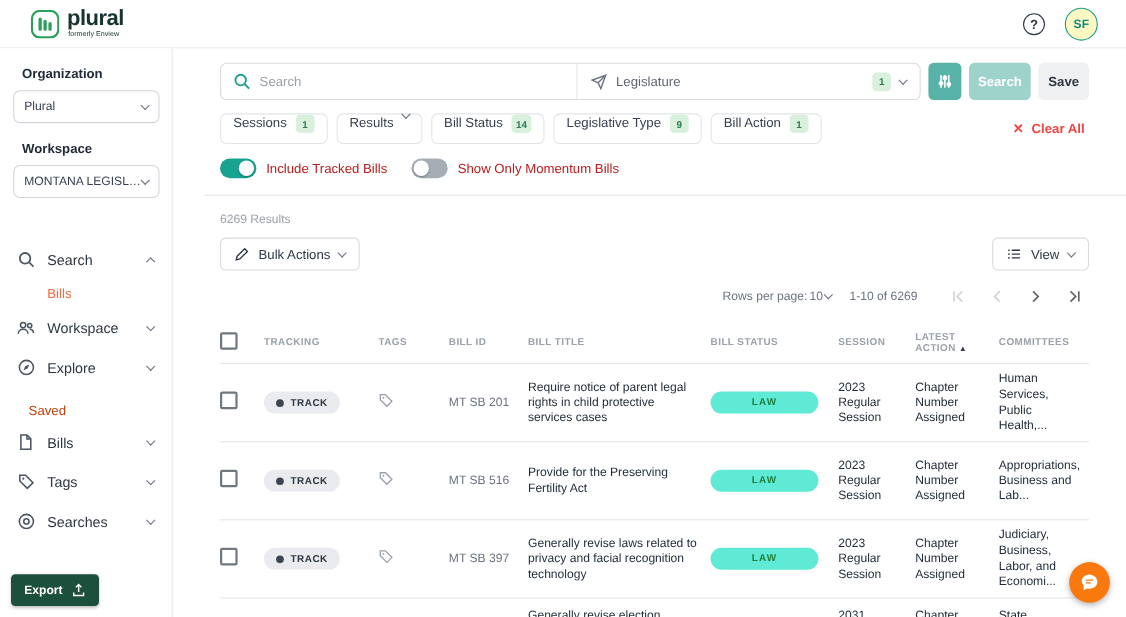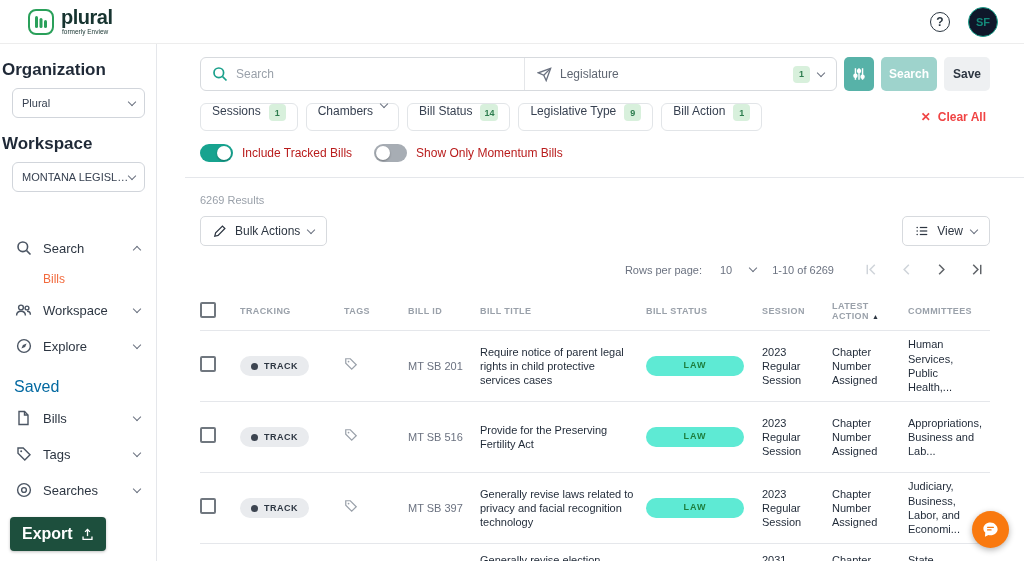--- a/index.html
+++ b/index.html
@@ -13,47 +13,47 @@
   .brand { display:flex; align-items:center; gap:7px; }
   .brand-text { line-height:1; }
   .brand-name { font-size:20px; font-weight:bold; color:#173430; letter-spacing:-0.5px; }
   .brand-tag { font-size:6.5px; color:#173430; margin-top:2px; margin-left:1px; }
   .topbar-right { display:flex; align-items:center; gap:18px; }
   .help-circle { width:20px; height:20px; border:1.6px solid #2b3742; border-radius:50%;
                  display:flex; align-items:center; justify-content:center; font-size:12px;
                  font-weight:bold; color:#2b3742; cursor:pointer; }
   .avatar { width:30px; height:30px; border:1.6px solid #1aa08b; border-radius:50%;
             display:flex; align-items:center; justify-content:center; color:#14897a;
-            font-size:11px; font-weight:bold; background:#0f172a; cursor:pointer; }
+            font-size:11px; font-weight:bold; background:#fef9c3; cursor:pointer; }
 
   
   .layout { display:flex; height:517px; }
   .sidebar { position:relative; width:157px; flex:0 0 157px; border-right:1px solid #e5e7eb;
              padding-top:16px; background:#fff; }
   .main { flex:1; padding:13px 34px 0 43px; overflow:hidden; }
 
   
-  .sb-heading { font-size:17px; font-weight:bold; color:#1f2937; padding:0 2px; margin-bottom:8px; }
+  .sb-heading { font-size:12px; font-weight:bold; color:#1f2937; padding:0 20px; margin-bottom:8px; }
   .select { width:133px; margin:0 12px 16px 12px; height:30px; border:1px solid #d1d5db;
             border-radius:6px; background:#fff; display:flex; align-items:center;
             justify-content:space-between; padding:0 9px; font-size:11px; color:#374151;
             cursor:pointer; font-family:inherit; white-space:nowrap; overflow:hidden; }
   .select span.val { overflow:hidden; text-overflow:ellipsis; }
   .chev { width:6px; height:6px; border-right:1.5px solid #6b7280; border-bottom:1.5px solid #6b7280;
           display:inline-block; transform:rotate(45deg); flex:0 0 auto; margin-top:-3px; }
   .chev.up { transform:rotate(-135deg); margin-top:3px; }
   .nav-item { display:flex; align-items:center; gap:11px; height:36px; padding-left:15px;
               font-size:13px; color:#2d3642; cursor:pointer; }
   .nav-item .chev { margin-left:auto; margin-right:16px; }
   .nicon { width:17px; height:17px; display:flex; align-items:center; justify-content:center; }
   .nav-sub { padding-left:43px; height:26px; display:flex; align-items:center; font-size:12px;
              color:#f26a3d; cursor:pointer; }
-  .sb-sub-heading { font-size:16px; color:#0369a1; padding:0 14px; margin:14px 0 4px 0; }
+  .sb-sub-heading { font-size:12px; color:#c2410c; padding:0 14px; margin:14px 0 4px 12px; }
   .export-btn { position:absolute; left:10px; bottom:10px; background:#1d4f3d; color:#fff;
-                border:none; border-radius:4px; font-size:16px; font-weight:bold;
+                border:none; border-radius:4px; font-size:11px; font-weight:bold;
                 padding:8px 12px; display:flex; align-items:center; gap:8px; cursor:pointer;
                 font-family:inherit; box-shadow:0 1px 3px rgba(0,0,0,.25); }
 
   
   .search-row { display:flex; align-items:center; gap:7px; }
   .search-box { flex:1; height:34px; border:1px solid #d7dade; border-radius:6px;
                 display:flex; align-items:center; padding-left:11px; background:#fff; }
   .search-box .mag { display:flex; margin-right:8px; }
   .search-input { flex:1; border:none; outline:none; font-size:12px; color:#374151;
                   font-family:inherit; min-width:40px; }
@@ -97,21 +97,21 @@
   .divider { border:none; border-top:1px solid #e5e7eb; margin:15px -34px 0 -15px; }
 
   
   .results-count { margin-top:16px; font-size:11px; color:#9aa1aa; }
   .actions-row { display:flex; align-items:center; justify-content:space-between; margin-top:10px;gap:32px; }
   .outline-btn { height:30px; border:1px solid #d7dade; border-radius:5px; background:#fff;
                  display:flex; align-items:center; gap:8px; padding:0 12px; font-size:12px;
                  color:#2d3642; cursor:pointer; font-family:inherit; }
   .pagination-row { display:flex; align-items:center; justify-content:flex-end; gap:16px;
                     margin-top:16px; font-size:11px; color:#6b7280; }
-  .rpp { display:flex; align-items:center; gap:18px; cursor:pointer;padding-left:46px; }
+  .rpp { display:flex; align-items:center; gap:2px; cursor:pointer;padding-left:46px; }
   .range { margin-right:14px; }
   .pg-icons { display:flex; align-items:center; gap:20px; margin-right:6px; }
   .pgbtn { background:none; border:none; cursor:pointer; display:flex; padding:0; }
 
   
   .tgrid { display:grid; grid-template-columns:40px 104px 64px 72px 166px 116px 70px 76px 82px;
            align-items:center; }
   .thead { margin-top:24px; padding-bottom:9px; border-bottom:1px solid #e5e7eb; }
   .hcell { font-size:9px; font-weight:bold; color:#9aa1aa; letter-spacing:.4px;
            text-transform:uppercase; padding-right:6px; }
@@ -293,21 +293,21 @@
         <button class="btn search-btn">Search</button>
         <button class="btn save-btn">Save</button>
       </div>
 
       <div class="chips-row">
         <button class="chip">
           <span>Sessions</span>
           <span class="badge">1</span>
         </button>
         <button class="chip">
-          <span>Chambers</span>
+          <span>Results</span>
           <span class="chev"></span>
         </button>
         <button class="chip">
           <span>Bill Status</span>
           <span class="badge">14</span>
         </button>
         <button class="chip">
           <span>Legislative Type</span>
           <span class="badge">9</span>
         </button>

